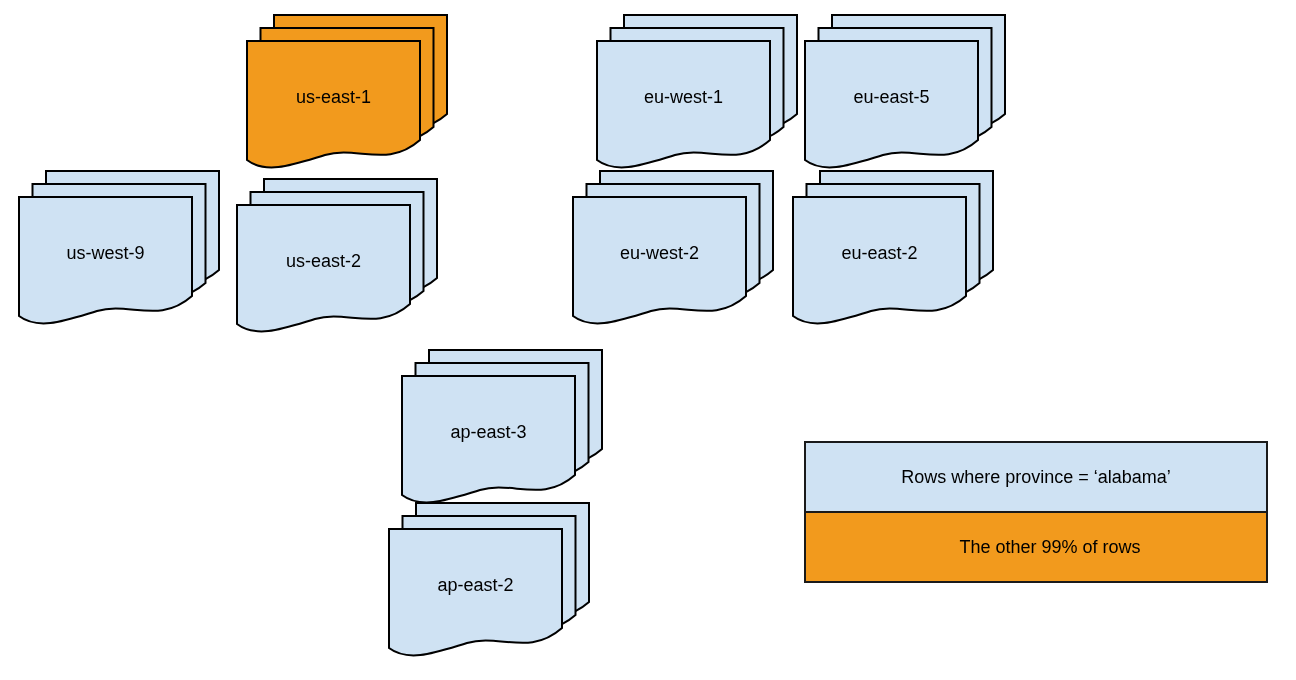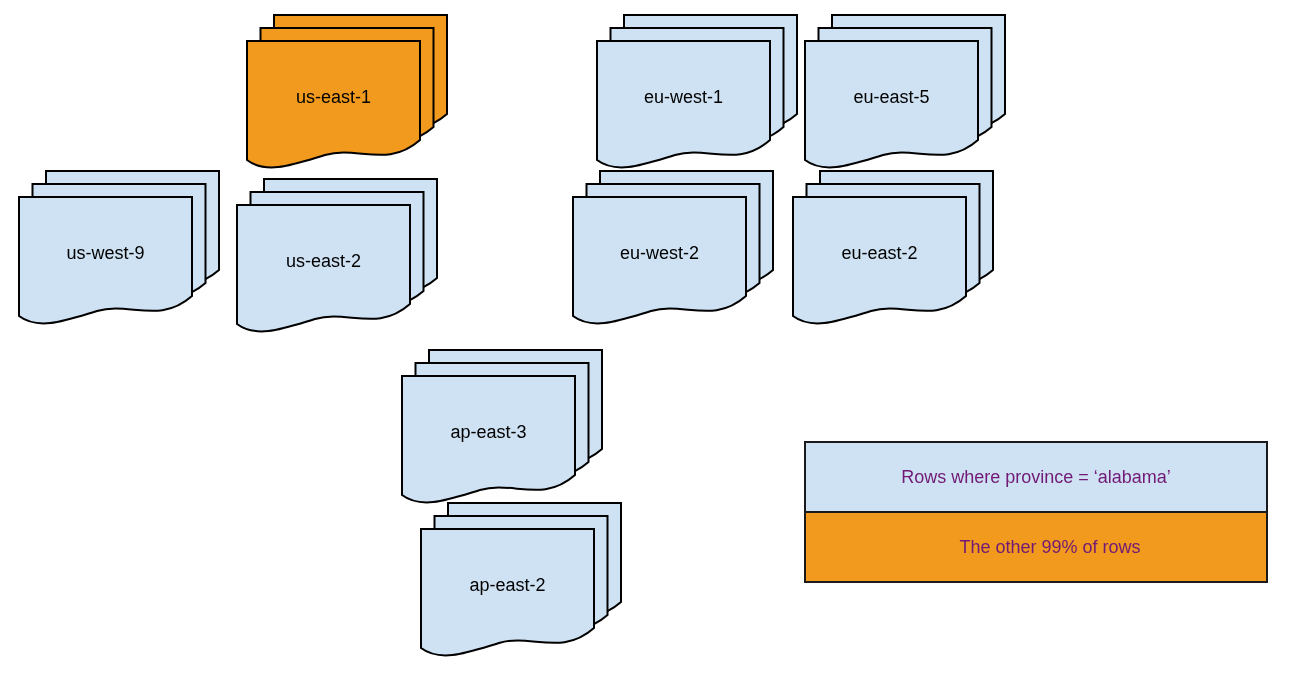--- a/index.html
+++ b/index.html
@@ -52,21 +52,21 @@
     box-sizing: border-box;
     display: flex;
     flex-direction: column;
   }
   .legend-row {
     flex: 1;
     display: flex;
     align-items: center;
     justify-content: center;
     font-size: 18px;
-    color: #701a75;
+    color: #000000;
   }
   .legend-row.blue   { background: var(--blue, #CFE2F3); border-bottom: 2px solid #1a1a1a; }
   .legend-row.orange { background: var(--orange, #F29A1D); padding-left: 28px; }
 </style>
 </head>
 <body>
 
 <svg width="0" height="0" style="position:absolute">
   <defs>
     <path id="doc-shape" d="M0 0 H173 V99 C140 128 110 104 78 114 C48 123 20 134 0 119 Z"></path>
@@ -141,21 +141,21 @@
 
   <div class="stack blue" style="left:401px; top:349px;">
     <svg width="204" height="162" viewBox="0 0 204 162">
       <use href="#doc-shape" class="doc" transform="translate(28,1)"></use>
       <use href="#doc-shape" class="doc" transform="translate(14.5,14)"></use>
       <use href="#doc-shape" class="doc" transform="translate(1,27)"></use>
     </svg>
     <div class="stack-label">ap-east-3</div>
   </div>
 
-  <div class="stack blue" style="left:388px; top:502px;margin-left:32px;">
+  <div class="stack blue" style="left:388px; top:502px;">
     <svg width="204" height="162" viewBox="0 0 204 162">
       <use href="#doc-shape" class="doc" transform="translate(28,1)"></use>
       <use href="#doc-shape" class="doc" transform="translate(14.5,14)"></use>
       <use href="#doc-shape" class="doc" transform="translate(1,27)"></use>
     </svg>
     <div class="stack-label">ap-east-2</div>
   </div>
 
   <div class="legend">
     <div class="legend-row blue">

